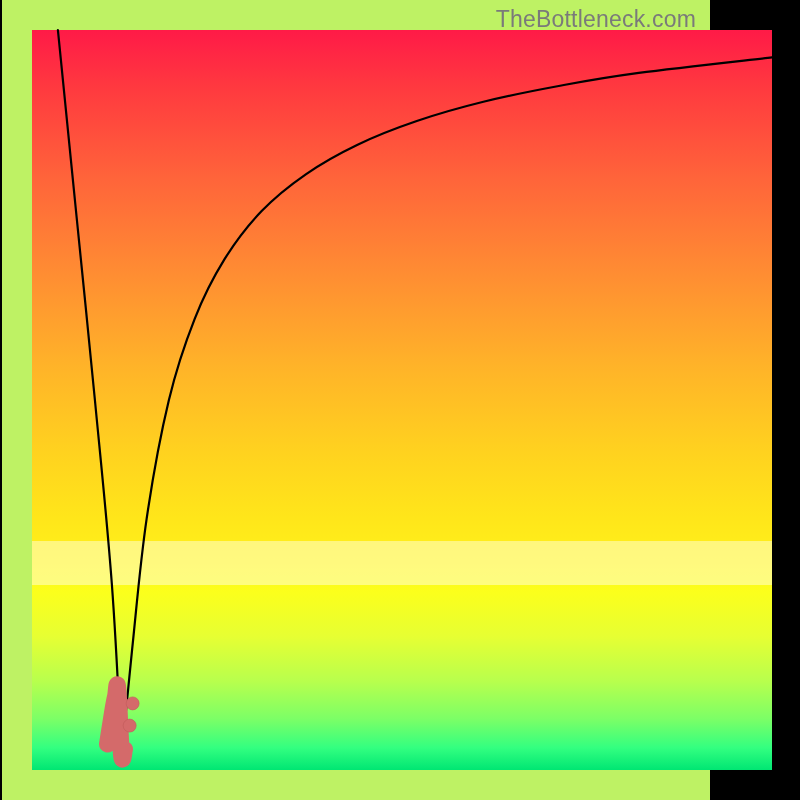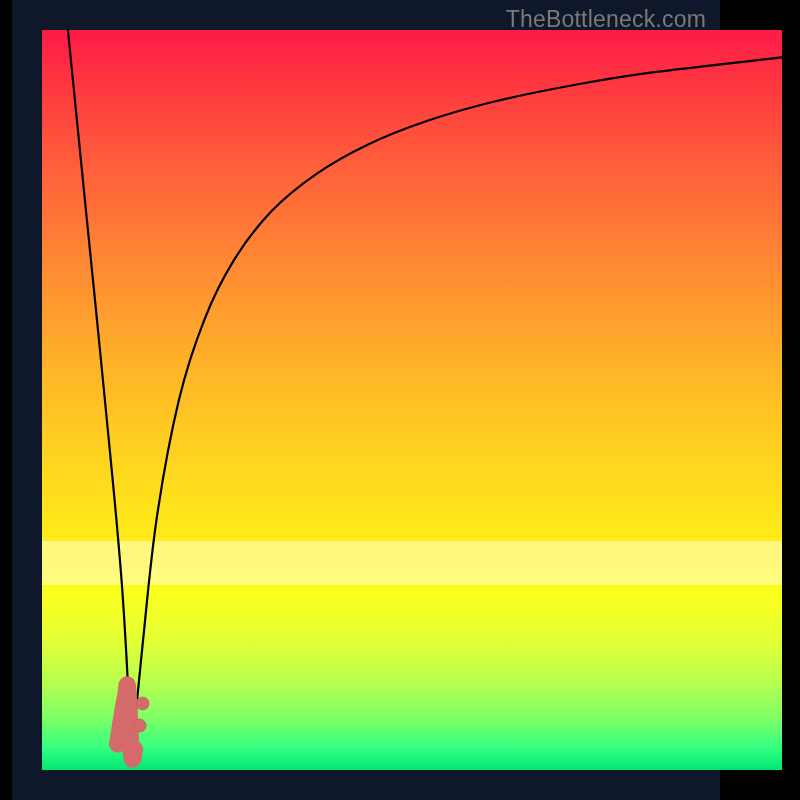--- a/index.html
+++ b/index.html
@@ -6,25 +6,25 @@
     margin: 0;
     padding: 0;
     width: 800px;
     height: 800px;
     overflow: hidden;
     background: #000;
     font-family: Arial, Helvetica, sans-serif;
   }
   .frame {
     position: absolute;
-    left: 12px;
+    left: 2px;
     top: 0;
     width: 708px;
     height: 800px;
-    background: #0f172a;
+    background: #bef264;
   }
   .plot {
     position: absolute;
     left: 30px;
     top: 30px;
     width: 740px;
     height: 740px;
     background: linear-gradient(to bottom,
       #ff1a47 0%,
       #ff3a3f 8%,

